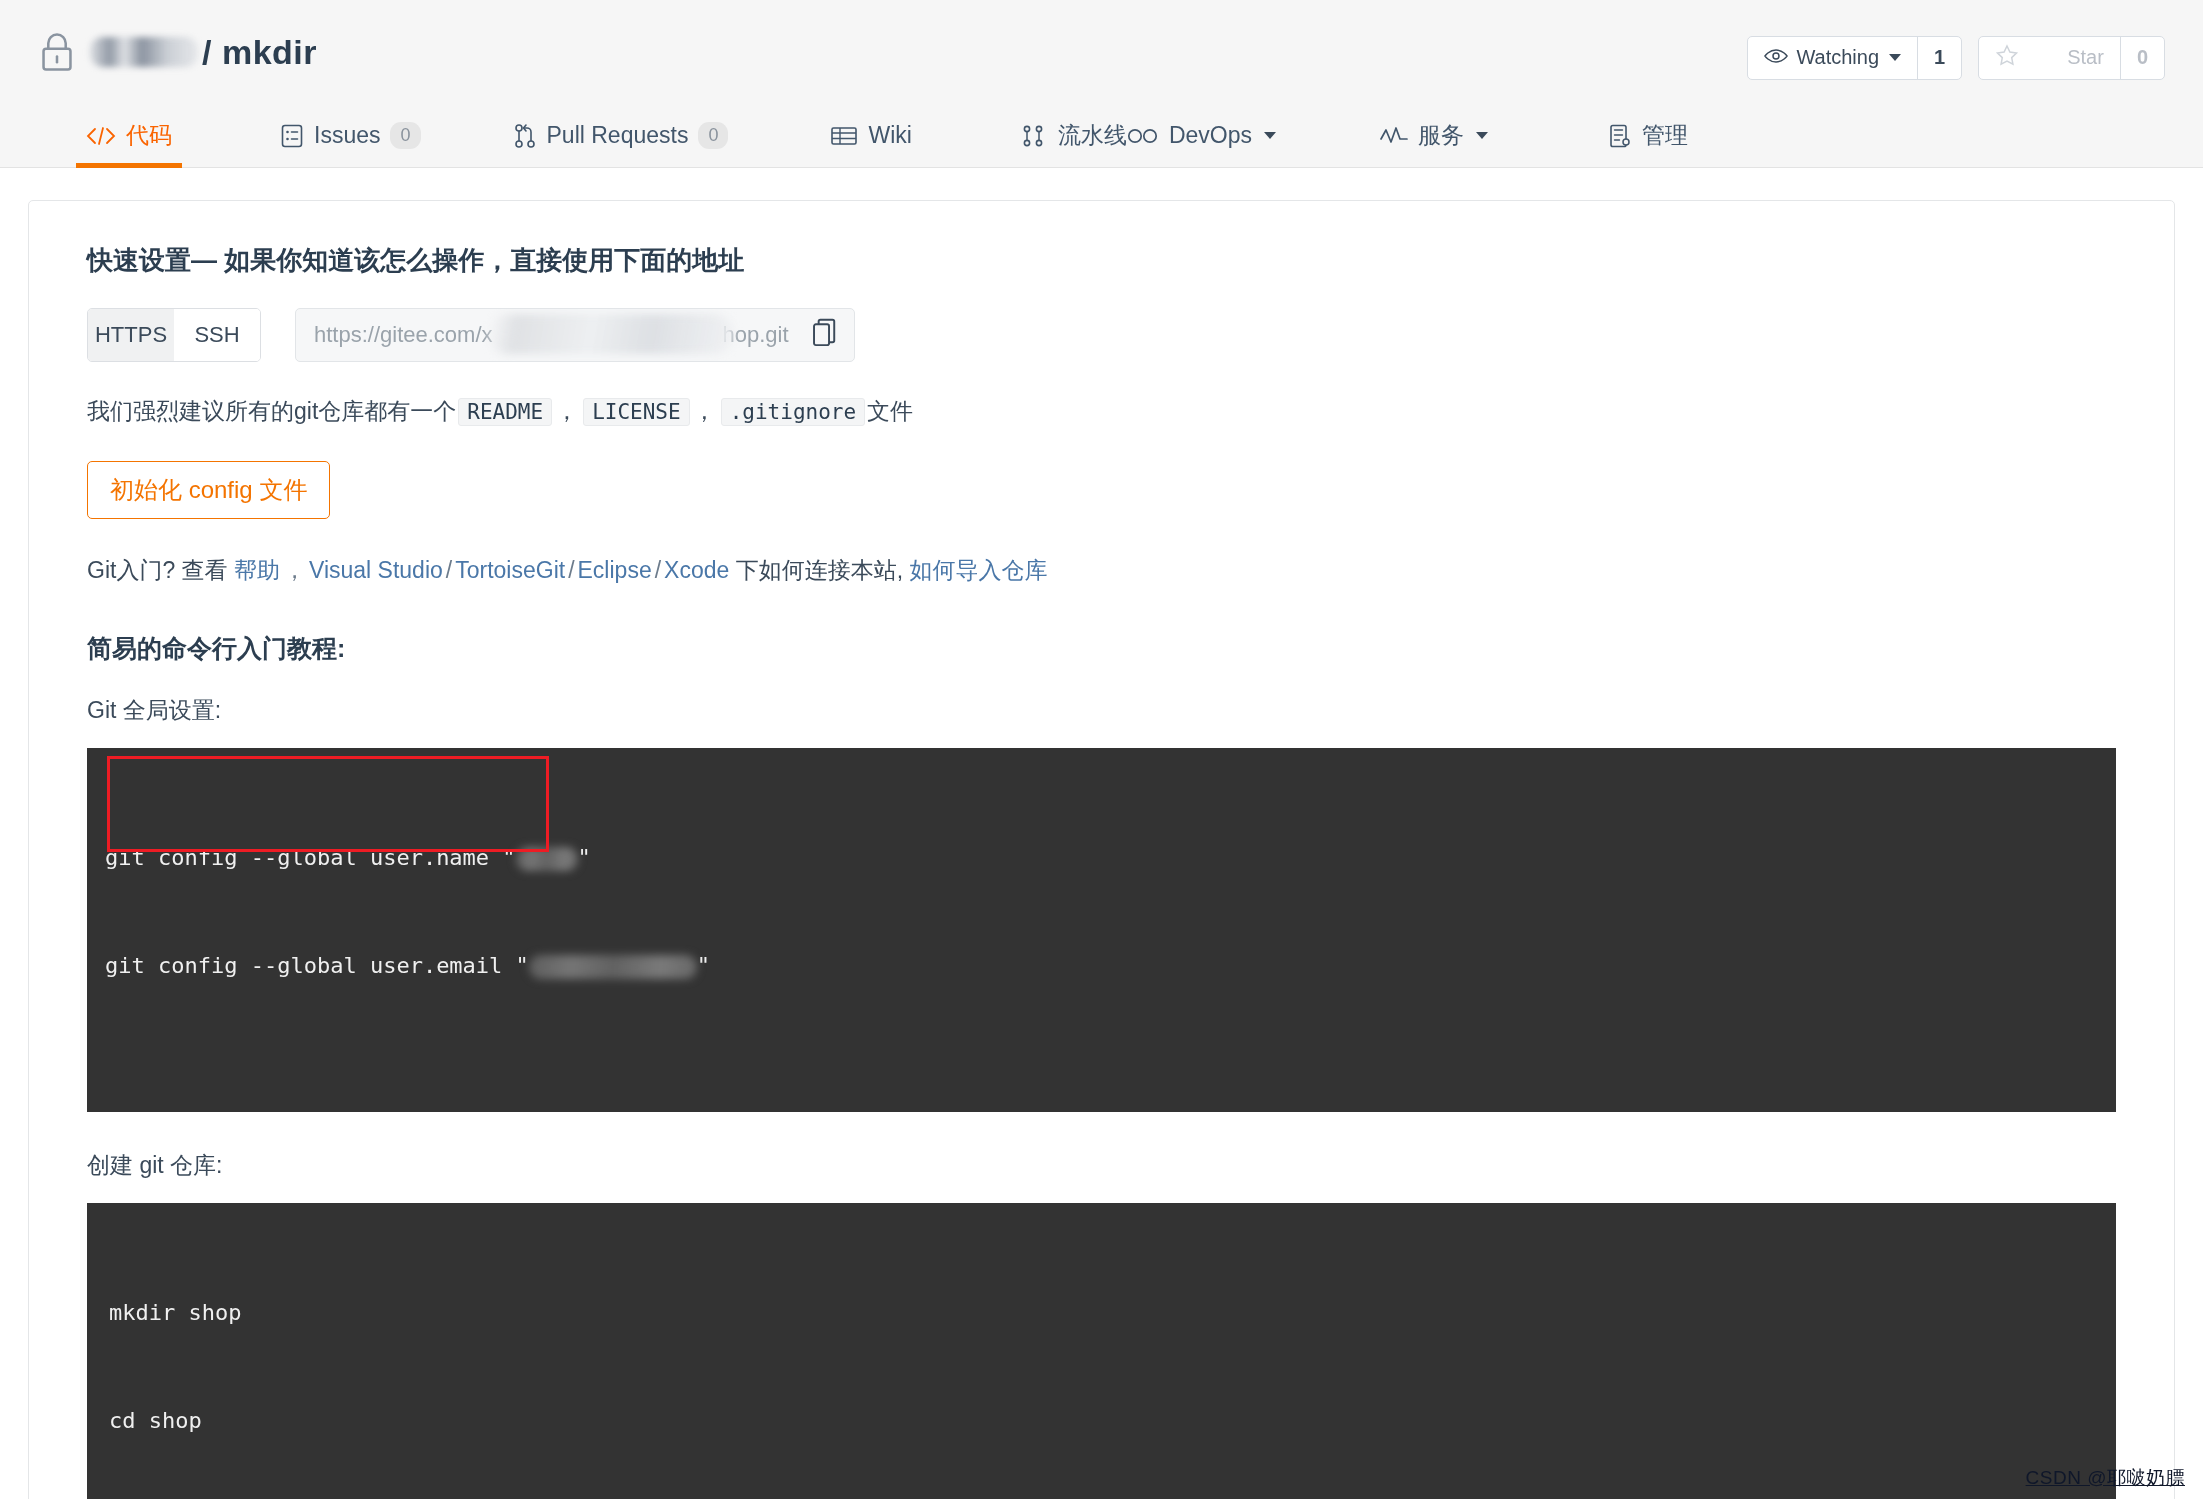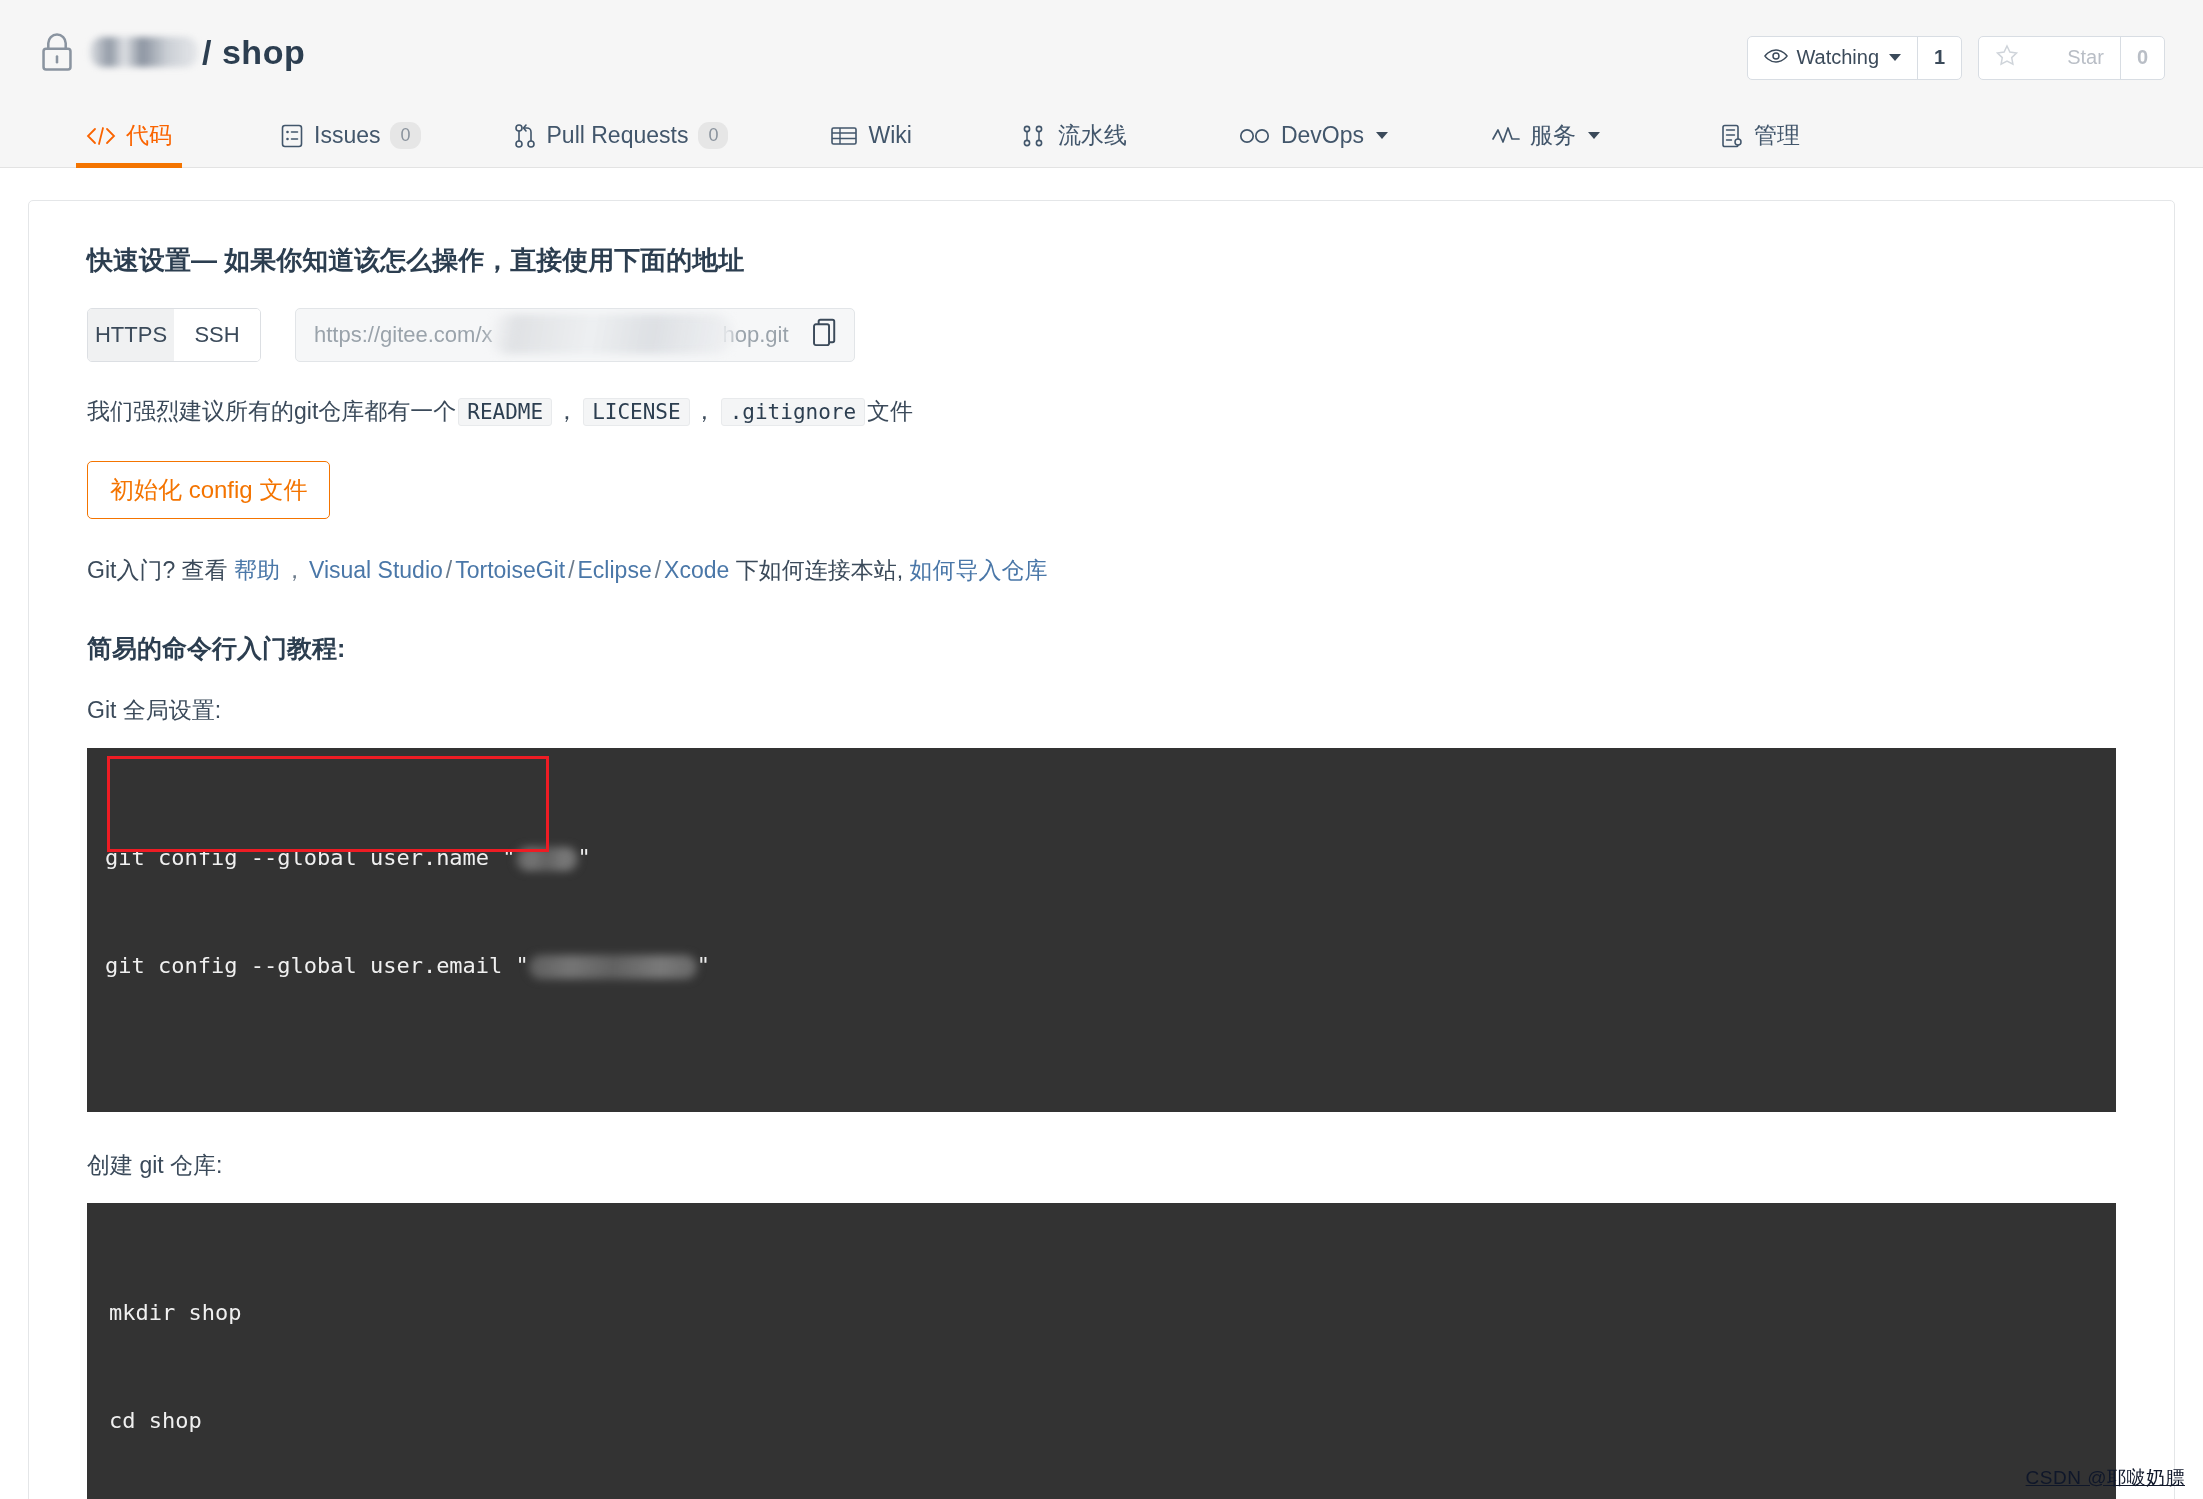--- a/index.html
+++ b/index.html
@@ -359,21 +359,21 @@
     <span>
       <svg class="lock-icon" viewBox="0 0 24 26" fill="none">
         <path d="M6.5 11V7.5a5.5 5.5 0 0 1 11 0V11" stroke="#8a94a0" stroke-width="1.6" fill="none"></path>
         <rect x="3.5" y="11" width="17" height="13" rx="1.6" stroke="#8a94a0" stroke-width="1.6" fill="none"></rect>
         <rect x="11.2" y="15" width="1.6" height="5.2" rx="0.8" fill="#8a94a0"></rect>
       </svg>
     </span>
     <div class="repo-path">
       <span class="blurred-owner"></span>
       <span class="slash-shop">/</span>
-      <span class="slash-shop" style="margin-left:10px;">shop</span>
+      <span class="slash-shop" style="margin-left:10px;">mkdir</span>
     </div>
   </div>
 
   <div class="header-actions">
     <div class="btn-group watch">
       <div class="main-part">
         <span>
           <svg width="24" height="16" viewBox="0 0 24 16" fill="none">
             <path d="M1 8s4-6 11-6 11 6 11 6-4 6-11 6S1 8 1 8z" stroke="#3b4a5a" stroke-width="1.5" fill="none"></path>
             <circle cx="12" cy="8" r="3" stroke="#3b4a5a" stroke-width="1.5" fill="none"></circle>
@@ -440,21 +440,21 @@
   <div class="tab" style="margin-right:110px;">
     <span class="tab-icon">
       <svg width="28" height="22" viewBox="0 0 28 22" fill="none">
         <rect x="2" y="3" width="24" height="16" rx="1.5" stroke="#42566b" stroke-width="1.6" fill="none"></rect>
         <path d="M10 3v16M2 8h24M2 13.5h24" stroke="#42566b" stroke-width="1.4"></path>
       </svg>
     </span>
     <span>Wiki</span>
   </div>
 
-  <div class="tab" style="margin-right:112px;">
+  <div class="tab" style="">
     <span class="tab-icon">
       <svg width="26" height="24" viewBox="0 0 26 24" fill="none">
         <circle cx="5" cy="5" r="2.6" stroke="#42566b" stroke-width="1.6" fill="none"></circle>
         <circle cx="5" cy="19" r="2.6" stroke="#42566b" stroke-width="1.6" fill="none"></circle>
         <circle cx="17" cy="5" r="2.6" stroke="#42566b" stroke-width="1.6" fill="none"></circle>
         <circle cx="17" cy="19" r="2.6" stroke="#42566b" stroke-width="1.6" fill="none"></circle>
         <path d="M5 7.6v8.8M17 7.6v8.8" stroke="#42566b" stroke-width="1.5"></path>
       </svg>
     </span>
     <span>流水线</span>

